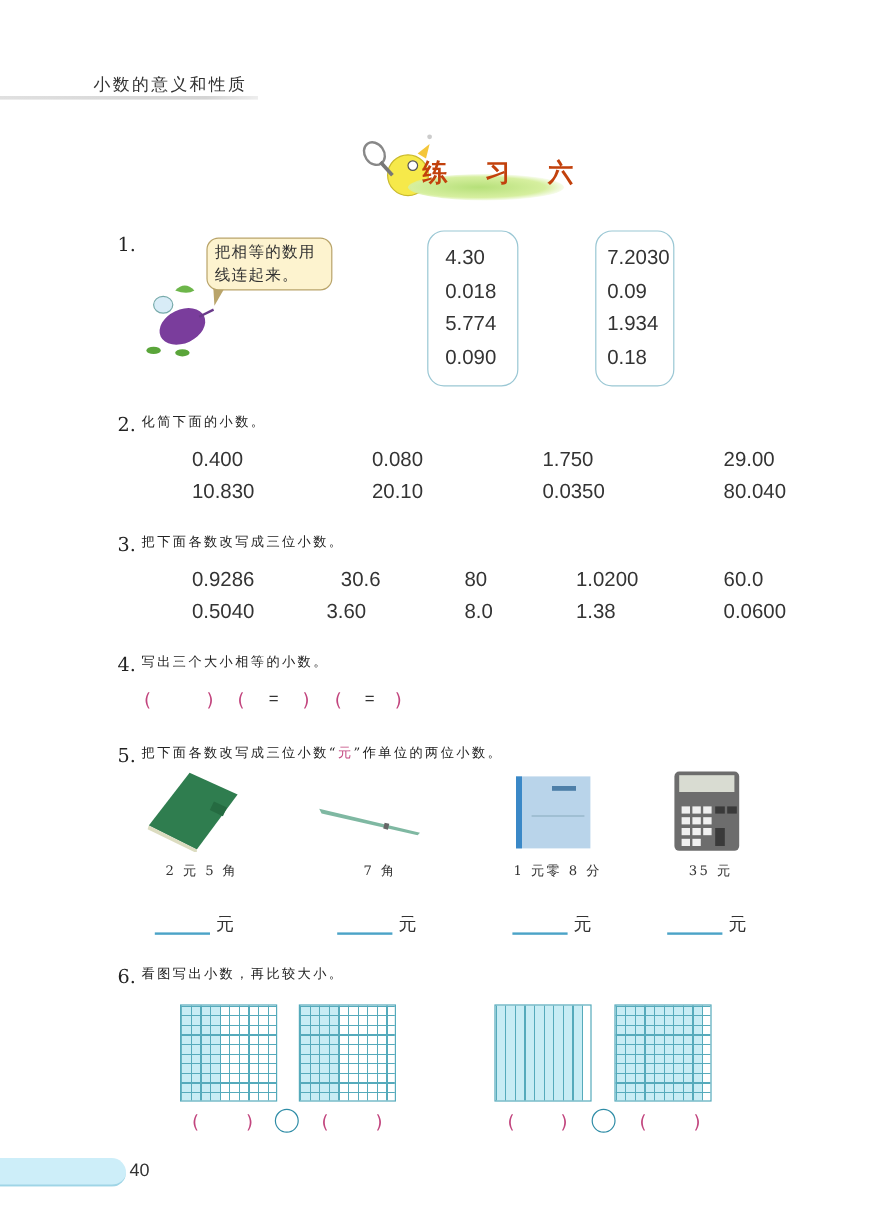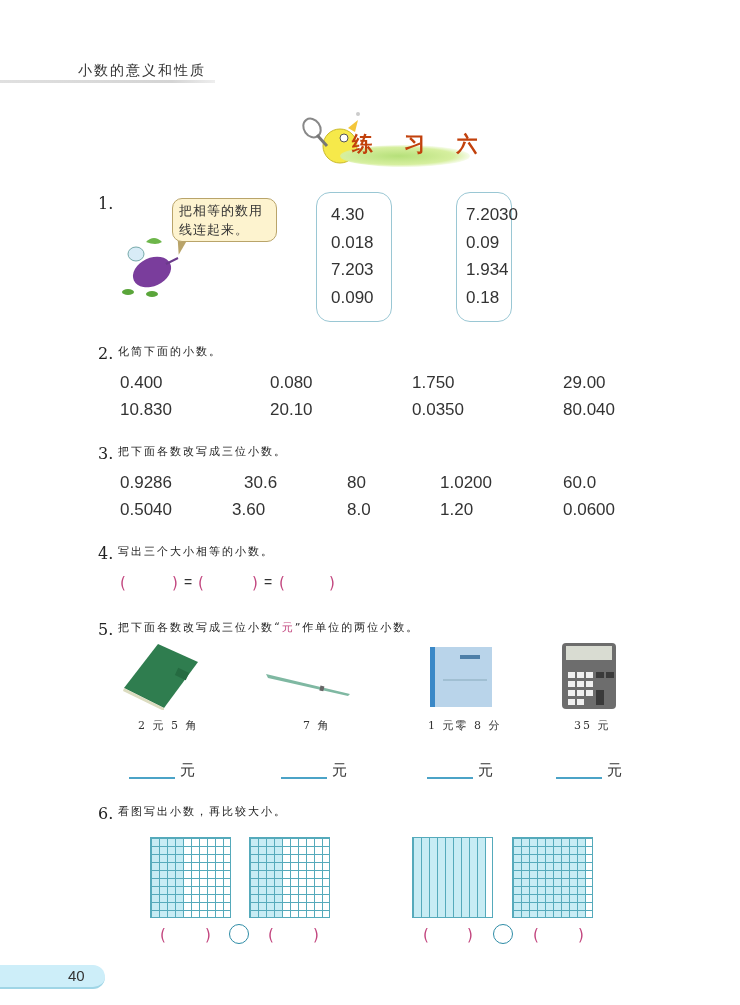--- a/index.html
+++ b/index.html
@@ -1,18 +1,18 @@
 <!DOCTYPE html>
 <html><head>
 <meta charset="utf-8">
 <style>
   * { box-sizing: border-box; margin: 0; padding: 0; }
   html, body { width: 740px; height: 1005px; background: #ffffff; overflow: hidden; }
   body { position: relative; font-family: "DejaVu Serif", "Liberation Serif", serif; color: #222; }
-  .sans { font-family: "Liberation Sans", "DejaVu Sans", sans-serif; }
+  .sans { font-family: "Liberation Sans", "DejaVu Sans", sans-serif; margin-left: 40px; }
   .abs { position: absolute; }
 
   
   .header-title { left: 78px; top: 62px; font-size: 14px; letter-spacing: 2px; color: #333; }
   .header-rule { left: 0; top: 80px; width: 215px; height: 3px;
     background: linear-gradient(to right, #e0e0e0, #d4d4d4 80%, #eee); }
 
   
   .title-banner { left: 340px; top: 145px; width: 130px; height: 22px; border-radius: 50%;
     background: radial-gradient(ellipse at 45% 50%, #b6e07a 0%, #d6ef9f 55%, rgba(255,255,255,0) 75%); }
@@ -72,24 +72,24 @@
   <line x1="48" y1="36" x2="60" y2="30" stroke="#6a3a8a" stroke-width="2"></line>
 </svg>
 <div class="abs bubble-tail"></div>
 <div class="abs bubble">
   <div>把相等的数用</div>
   <div>线连起来。</div>
 </div>
 <div class="abs numbox sans" style="left:316px;top:192px;width:76px;height:130px;padding:8px 0 0 14px">
   <span class="num">4.30</span>
   <span class="num">0.018</span>
-  <span class="num">7.203</span>
+  <span class="num">5.774</span>
   <span class="num">0.090</span>
 </div>
-<div class="abs numbox sans" style="left:456px;top:192px;width:56px;height:130px;padding:8px 0 0 9px">
+<div class="abs numbox sans" style="left:456px;top:192px;width:66px;height:130px;padding:8px 0 0 9px">
   <span class="num">7.2030</span>
   <span class="num">0.09</span>
   <span class="num">1.934</span>
   <span class="num">0.18</span>
 </div>
 
 <div class="abs qnum" style="left:98px;top:344px">2.</div>
 <div class="abs qtext" style="left:118px;top:344px">化简下面的小数。</div>
 <div class="abs num sans" style="left:120px;top:373px">0.400</div>
 <div class="abs num sans" style="left:270px;top:373px">0.080</div>
@@ -103,21 +103,21 @@
 <div class="abs qnum" style="left:98px;top:444px">3.</div>
 <div class="abs qtext" style="left:118px;top:444px">把下面各数改写成三位小数。</div>
 <div class="abs num sans" style="left:120px;top:473px">0.9286</div>
 <div class="abs num sans" style="left:244px;top:473px">30.6</div>
 <div class="abs num sans" style="left:347px;top:473px">80</div>
 <div class="abs num sans" style="left:440px;top:473px">1.0200</div>
 <div class="abs num sans" style="left:563px;top:473px">60.0</div>
 <div class="abs num sans" style="left:120px;top:500px">0.5040</div>
 <div class="abs num sans" style="left:232px;top:500px">3.60</div>
 <div class="abs num sans" style="left:347px;top:500px">8.0</div>
-<div class="abs num sans" style="left:440px;top:500px">1.20</div>
+<div class="abs num sans" style="left:440px;top:500px">1.38</div>
 <div class="abs num sans" style="left:563px;top:500px">0.0600</div>
 
 <div class="abs qnum" style="left:98px;top:544px">4.</div>
 <div class="abs qtext" style="left:118px;top:544px">写出三个大小相等的小数。</div>
 <div class="abs paren" style="left:120px;top:574px">(</div>
 <div class="abs" style="left:132px;top:572px;width:40px;height:20px"></div>
 <div class="abs paren" style="left:172px;top:574px">)</div>
 <div class="abs sans" style="left:184px;top:574px;font-size:14px;color:#333">=</div>
 <div class="abs paren" style="left:198px;top:574px">(</div>
 <div class="abs" style="left:210px;top:572px;width:40px;height:20px"></div>

